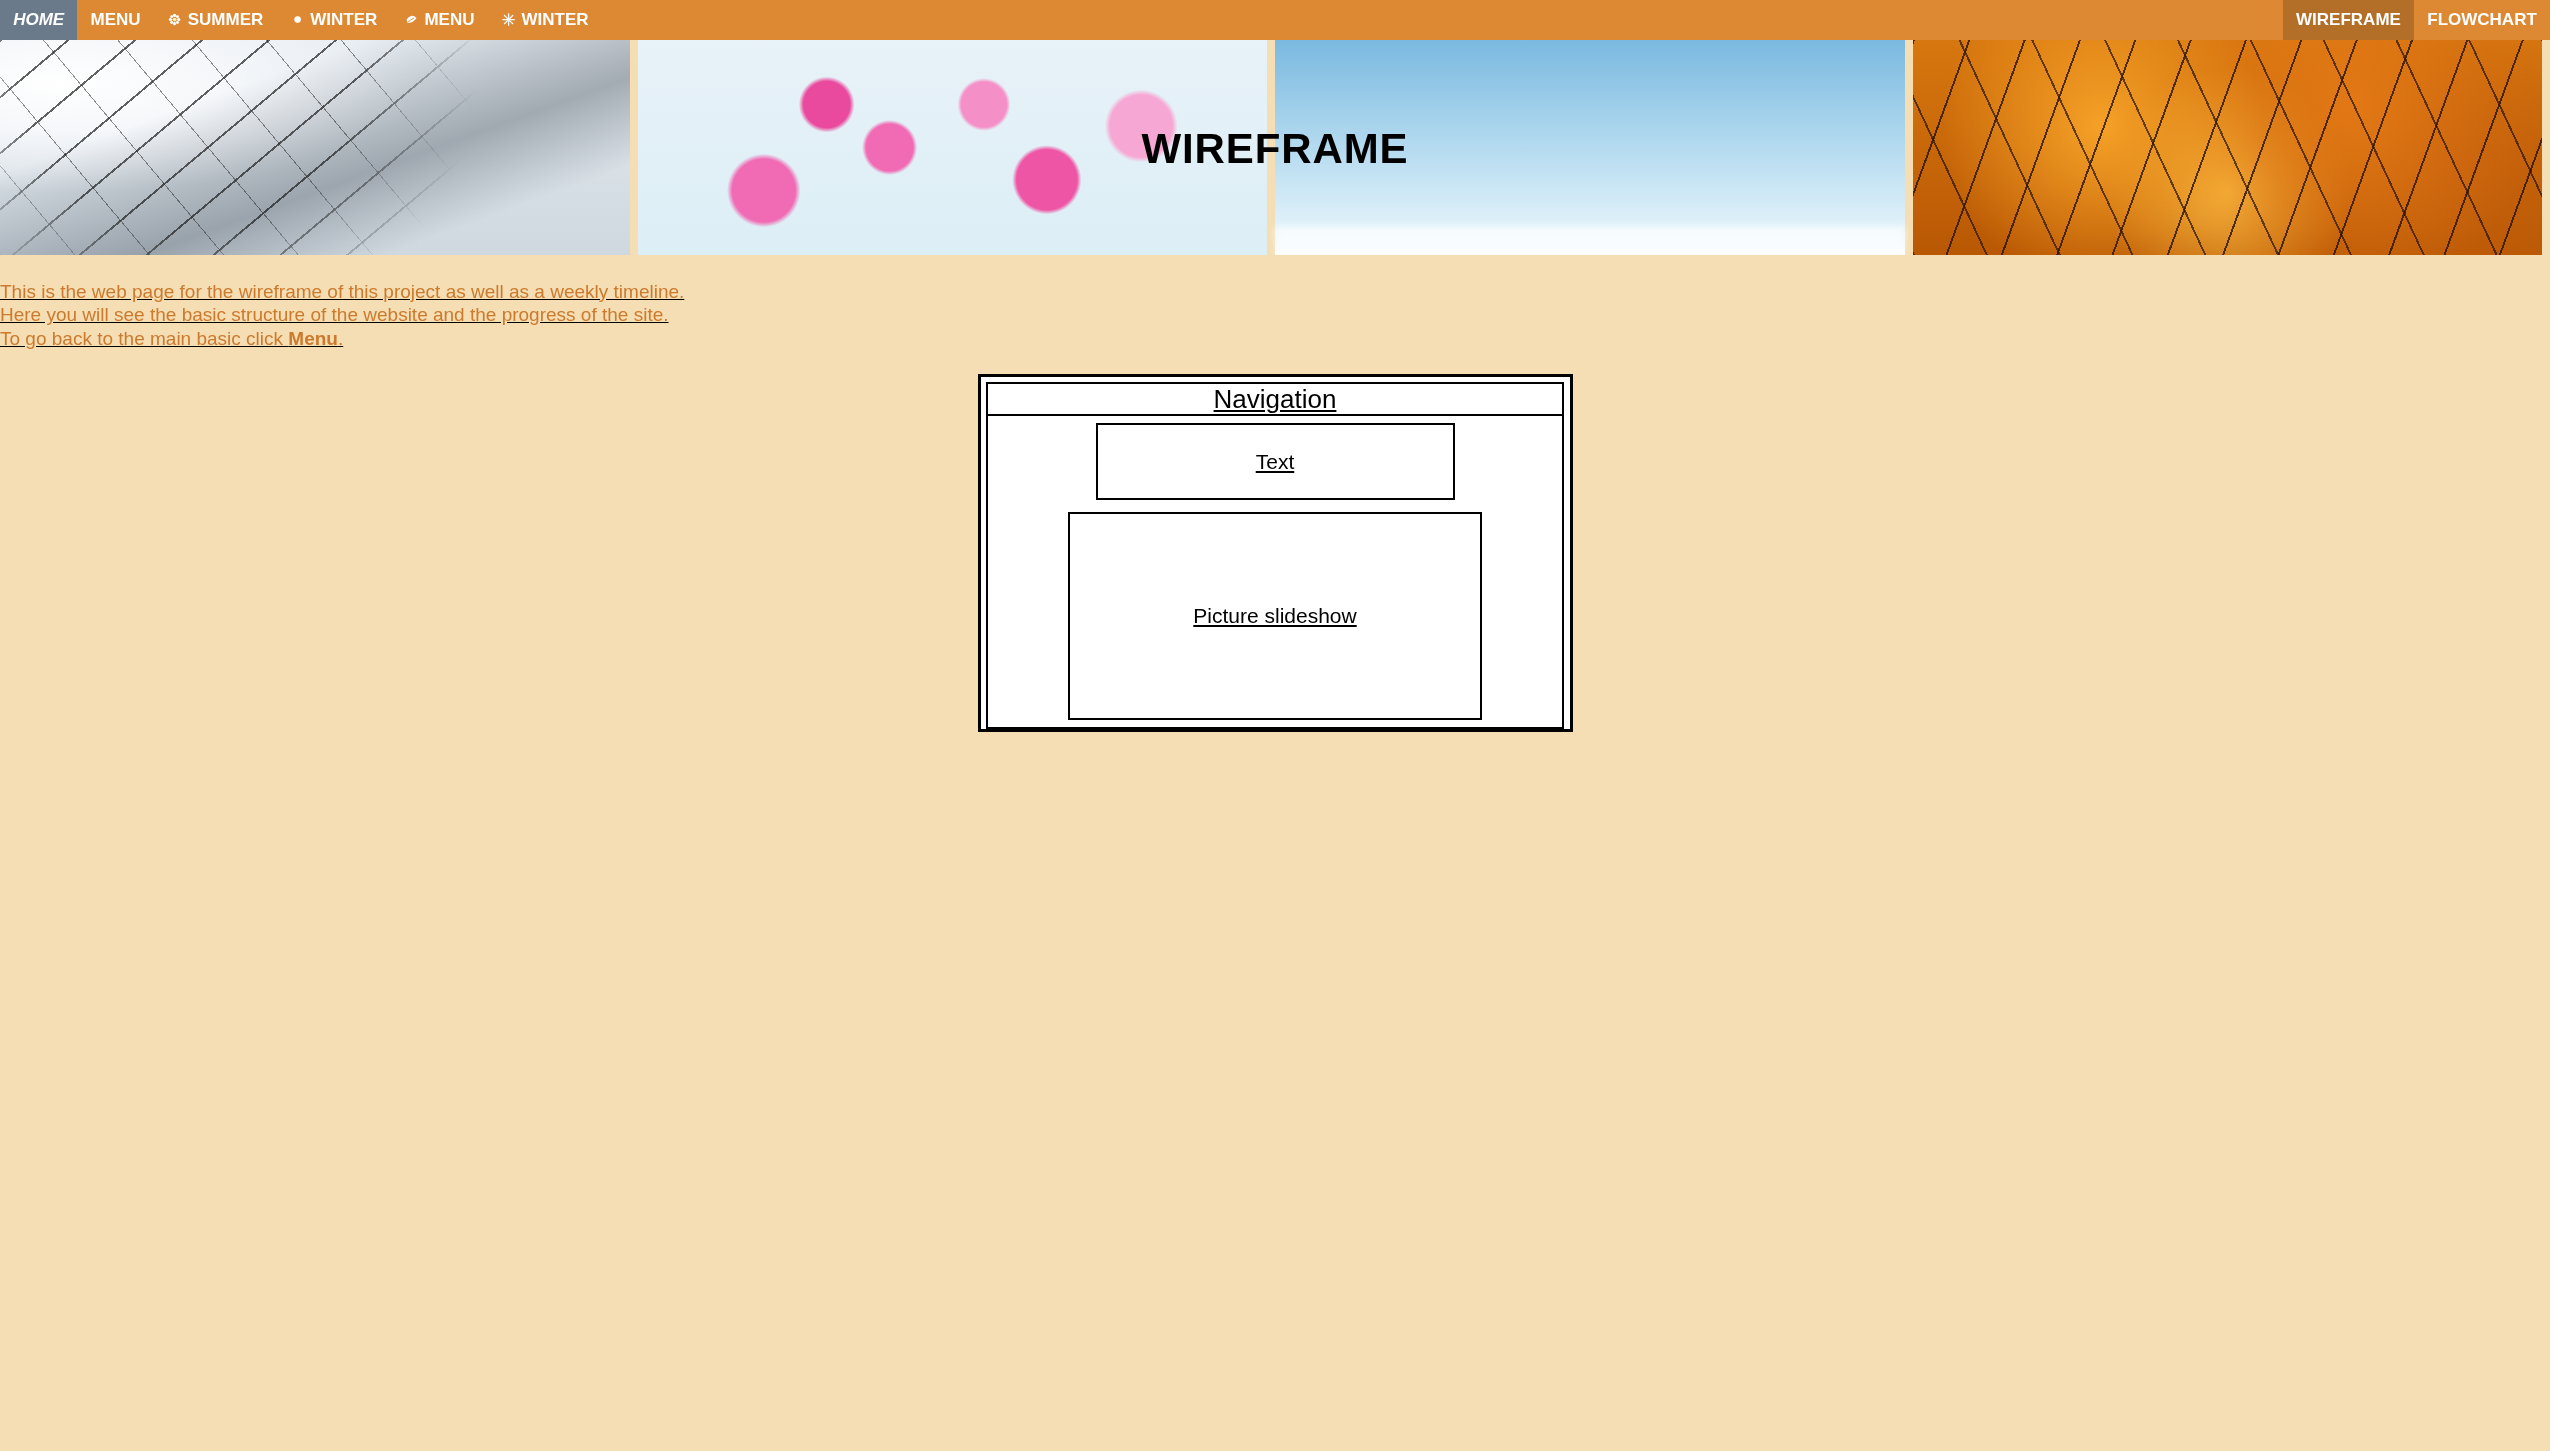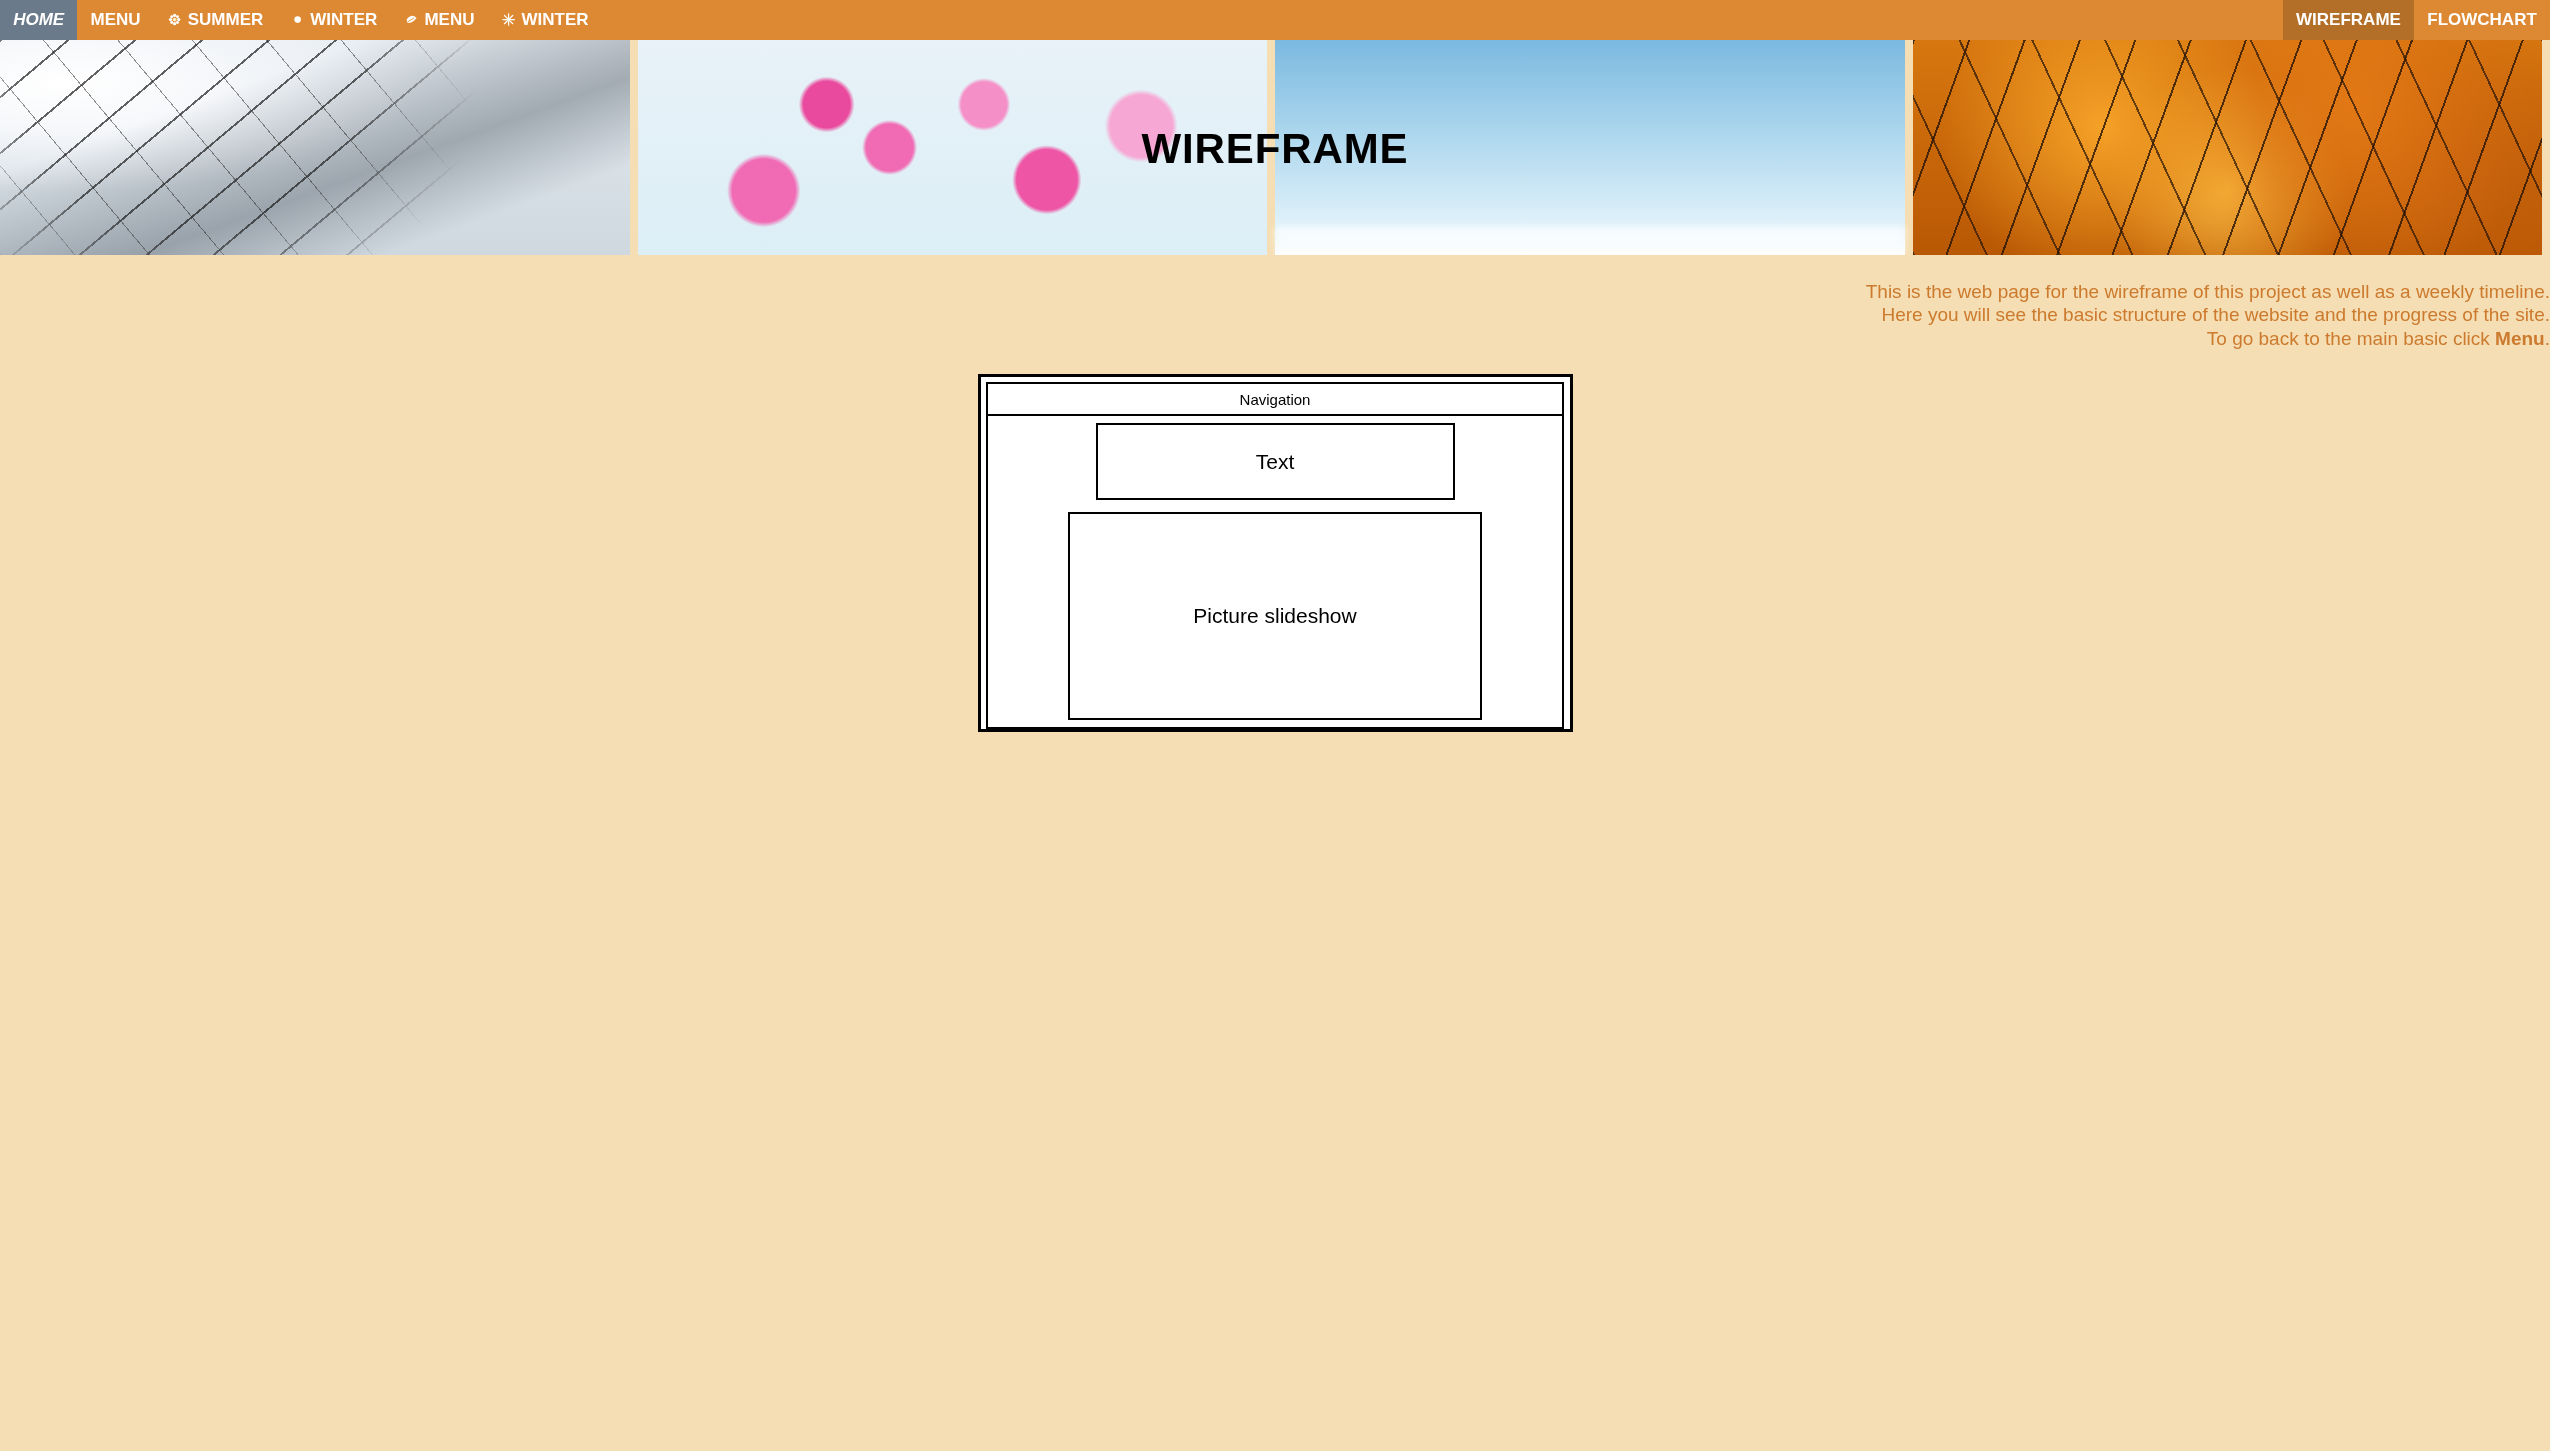--- a/index.html
+++ b/index.html
@@ -60,21 +60,22 @@
     left: 50%;
     transform: translateX(-50%);
     font-size: 42px;
     font-weight: bold;
     color: #000;
     letter-spacing: 0.9px;
   }
 
   .content {
     padding: 24.5px 0 0 0;
-    text-align: right;
+    text-align: left;
+    text-decoration: underline;
   }
   .intro {
     color: #cc7a2e;
     font-size: 19px;
     line-height: 1.25;
   }
   .intro b { font-weight: bold; }
 
   .wf-container {
     width: 595px;
@@ -82,21 +83,21 @@
     background: #fff;
     border: 3.8px solid #000;
     padding: 5.7px 5.7px 0 5.7px;
   }
   .wf-nav {
     border: 2.8px solid #000;
     height: 34px;
     display: flex;
     align-items: center;
     justify-content: center;
-    font-size: 15px;
+    font-size: 26px;
     background: #fff;
   }
   .wf-banner {
     border: 2.8px solid #000;
     border-top: none;
     height: 93px;
     display: flex;
     align-items: center;
     justify-content: center;
     font-size: 21px;

